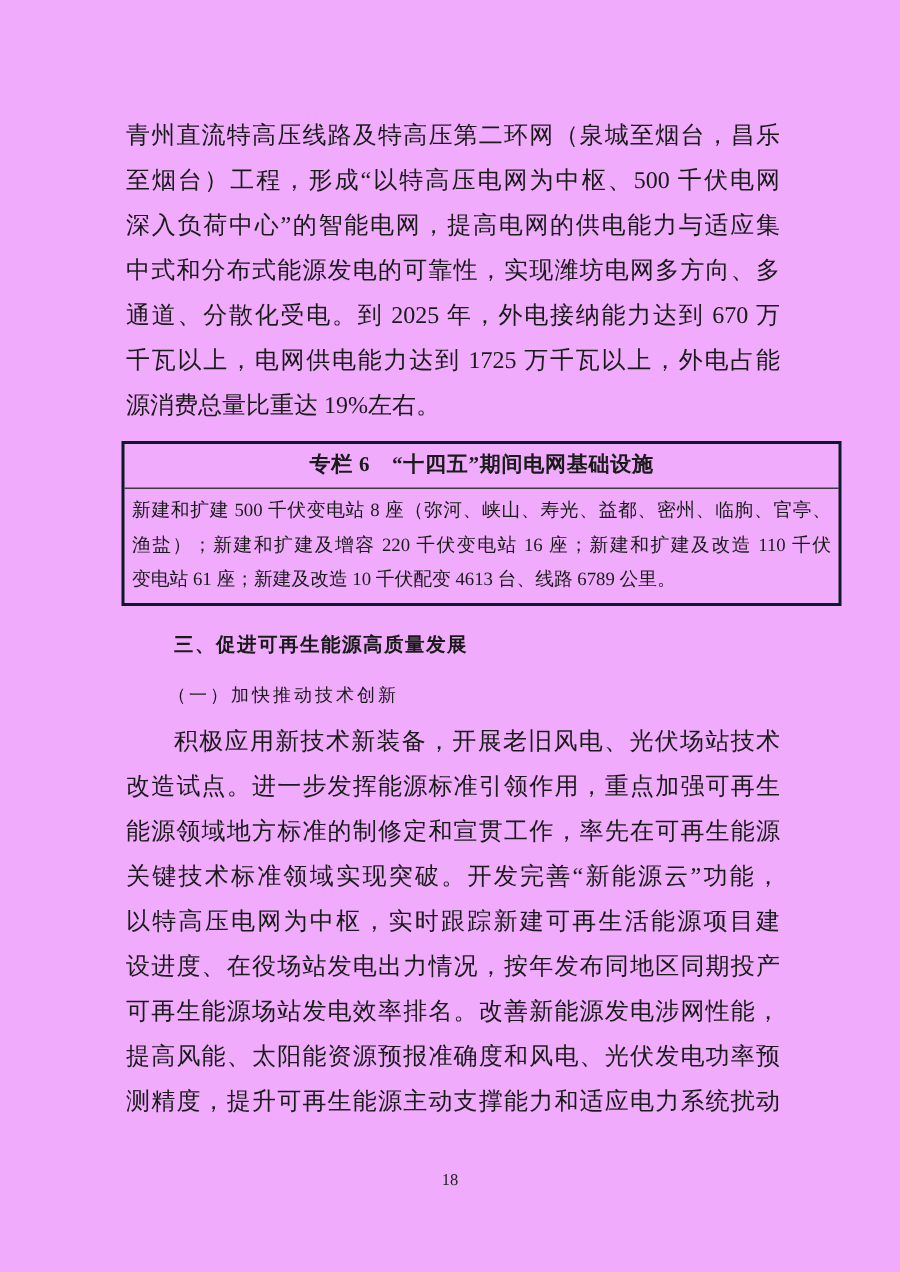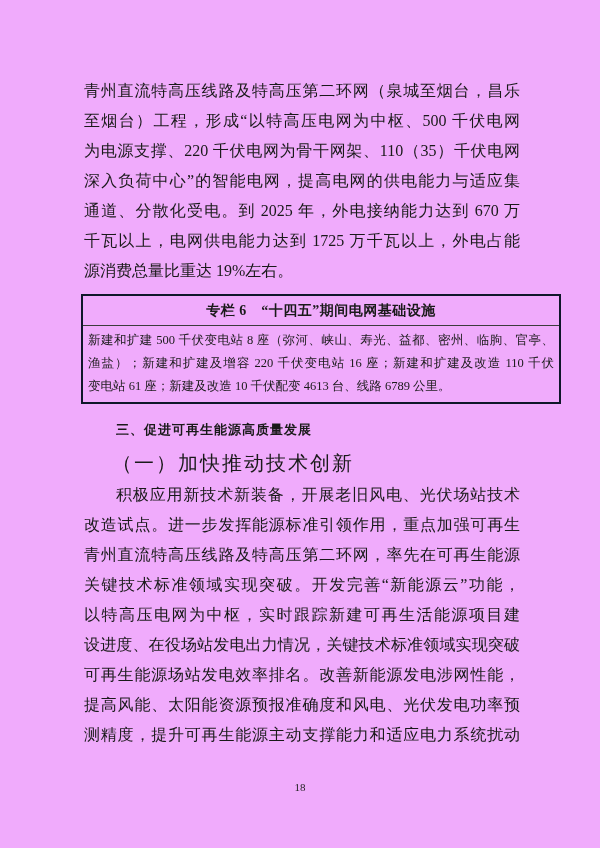--- a/index.html
+++ b/index.html
@@ -68,21 +68,21 @@
     padding-left:32px;
     font-family:"Liberation Sans","DejaVu Sans",sans-serif;
     font-weight:700;
     font-size:13px;
     line-height:24px;
     letter-spacing:1px;
   }
   .heading2{
     margin-top:9px;
     padding-left:28px;
-    font-size:20px;
+    font-size:12px;
     line-height:24px;
     letter-spacing:2px;
   }
   .para.second{
     margin-top:5px;
   }
   .pagenum{
     position:absolute;
     left:0;right:0;
     top:781px;
@@ -93,46 +93,46 @@
 </style>
 </head>
 <body>
 
 <div class="page">
   <div class="content">
 
     <div class="para intro">
       <div class="line">青州直流特高压线路及特高压第二环网（泉城至烟台，昌乐</div>
       <div class="line">至烟台）工程，形成“以特高压电网为中枢、500 千伏电网</div>
-      <div class="line">为电源支撑、220 千伏电网为骨干网架、110（35）千伏电网</div>
       <div class="line">深入负荷中心”的智能电网，提高电网的供电能力与适应集</div>
+      <div class="line">中式和分布式能源发电的可靠性，实现潍坊电网多方向、多</div>
       <div class="line">通道、分散化受电。到 2025 年，外电接纳能力达到 670 万</div>
       <div class="line">千瓦以上，电网供电能力达到 1725 万千瓦以上，外电占能</div>
       <div class="line lastline">源消费总量比重达 19%左右。</div>
     </div>
 
     <div class="callout">
       <div class="callout-title">专栏 6　“十四五”期间电网基础设施</div>
       <div class="callout-body">
         <div class="boxline">新建和扩建 500 千伏变电站 8 座（弥河、峡山、寿光、益都、密州、临朐、官亭、</div>
         <div class="boxline">渔盐）；新建和扩建及增容 220 千伏变电站 16 座；新建和扩建及改造 110 千伏</div>
         <div class="boxline lastline">变电站 61 座；新建及改造 10 千伏配变 4613 台、线路 6789 公里。</div>
       </div>
     </div>
 
     <div class="heading1">三、促进可再生能源高质量发展</div>
     <div class="heading2">（一）加快推动技术创新</div>
 
     <div class="para second">
       <div class="line firstindent">积极应用新技术新装备，开展老旧风电、光伏场站技术</div>
       <div class="line">改造试点。进一步发挥能源标准引领作用，重点加强可再生</div>
-      <div class="line">青州直流特高压线路及特高压第二环网，率先在可再生能源</div>
+      <div class="line">能源领域地方标准的制修定和宣贯工作，率先在可再生能源</div>
       <div class="line">关键技术标准领域实现突破。开发完善“新能源云”功能，</div>
       <div class="line">以特高压电网为中枢，实时跟踪新建可再生活能源项目建</div>
-      <div class="line">设进度、在役场站发电出力情况，关键技术标准领域实现突破</div>
+      <div class="line">设进度、在役场站发电出力情况，按年发布同地区同期投产</div>
       <div class="line">可再生能源场站发电效率排名。改善新能源发电涉网性能，</div>
       <div class="line">提高风能、太阳能资源预报准确度和风电、光伏发电功率预</div>
       <div class="line">测精度，提升可再生能源主动支撑能力和适应电力系统扰动</div>
     </div>
 
   </div>
 
   <div class="pagenum">18</div>
 </div>
 

